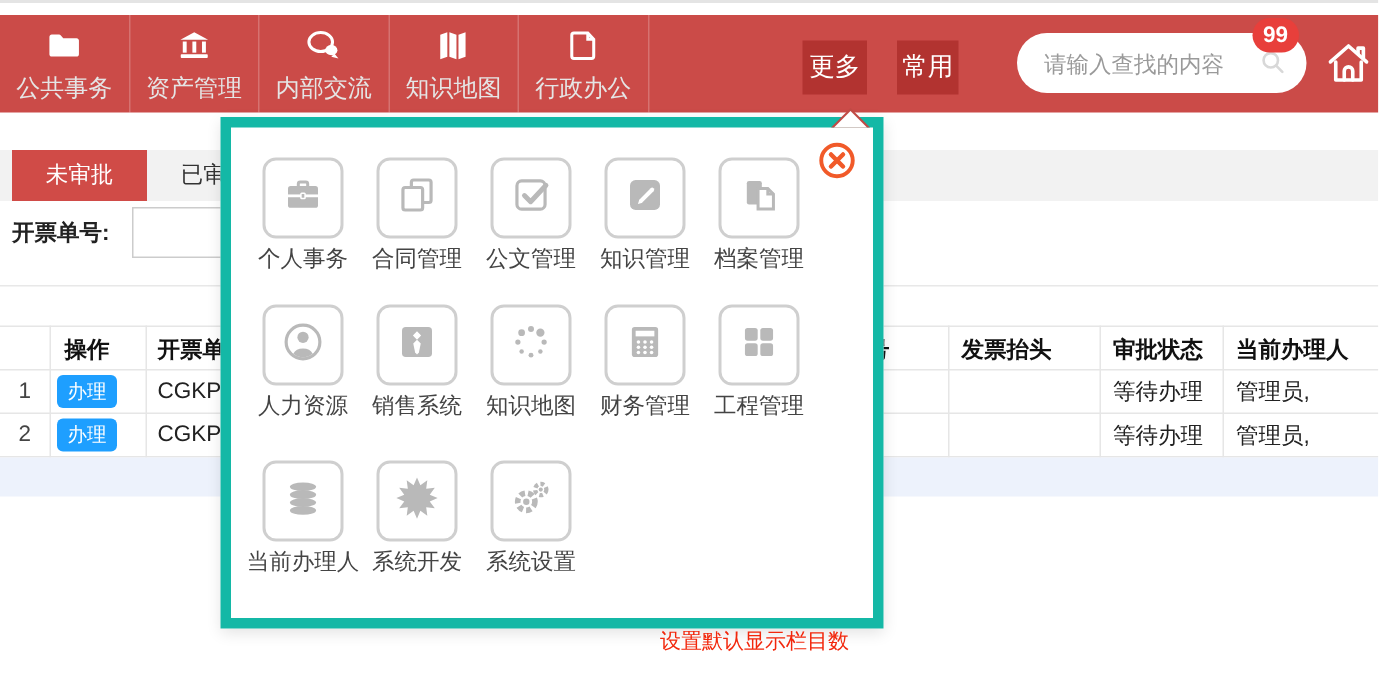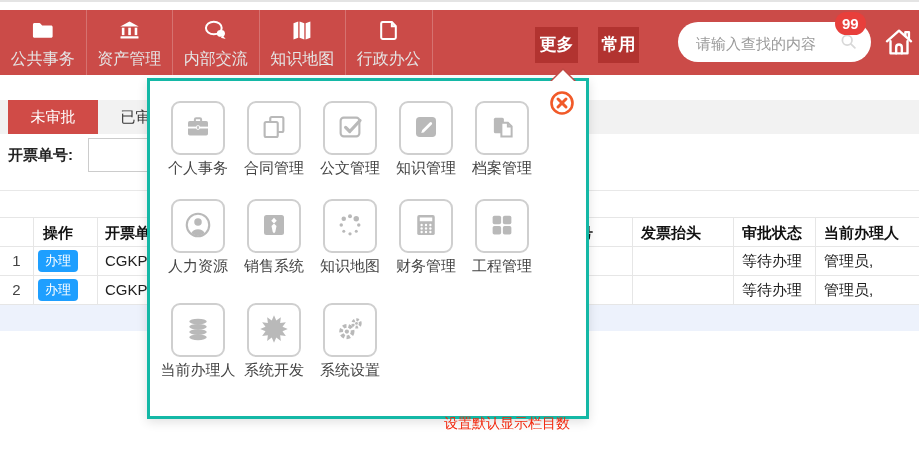--- a/index.html
+++ b/index.html
@@ -9,21 +9,21 @@
 
   
   .topstrip{left:0;top:0;width:919px;height:10px;background:#fff;border-top:2px solid #e4e4e4;box-sizing:border-box;}
 
   
   .navbar{left:0;top:10px;width:919px;height:65px;background:#cb4b48;display:flex;}
   .nav-item{width:86.5px;height:65px;box-sizing:border-box;border-right:1px solid rgba(255,255,255,0.22);
             display:flex;flex-direction:column;align-items:center;justify-content:center;cursor:pointer;}
   .nav-item .nicon{height:30px;display:flex;align-items:center;justify-content:center;}
   .nav-item .nlabel{color:#e5e5e5;font-size:16px;margin-top:3px;white-space:nowrap;}
-  .redbtn{background:#b23330;color:#fff;font-size:17px;font-weight:700;text-align:center;line-height:36px;height:36px;cursor:pointer;}
+  .redbtn{background:#b23330;color:#fff;font-size:17px;font-weight:400;text-align:center;line-height:36px;height:36px;cursor:pointer;}
   .more-btn{left:535px;top:27px;width:43px;}
   .fav-btn{left:598px;top:27px;width:41px;}
   .search-pill{left:678px;top:22px;width:193px;height:40px;background:#fff;border-radius:20px;}
   .search-input{position:absolute;left:16px;top:0;width:130px;height:40px;border:none;outline:none;background:transparent;
                 font-size:15px;color:#333;font-family:inherit;}
   .search-input::placeholder{color:#9a9a9a;}
   .search-mag{position:absolute;right:12px;top:9px;}
   .badge{left:835px;top:12px;height:23px;min-width:14px;padding:0 7px;border-radius:12px;background:#e83f3b;color:#fff;
          font-size:15px;font-weight:bold;line-height:23px;text-align:center;}
   .home{left:882px;top:25px;width:34px;height:34px;cursor:pointer;}
@@ -43,21 +43,21 @@
   .vline{width:1px;background:#e6e6e6;top:217px;height:88px;}
 
   .th{top:224px;font-weight:bold;color:#111;white-space:nowrap;text-align:center;}
   .td{white-space:nowrap;color:#222;}
   .rownum{width:33px;text-align:center;color:#444;}
   .action-btn{width:40px;height:22px;background:#1e9fff;border-radius:4px;color:#fff;font-size:13px;line-height:22px;
               text-align:center;cursor:pointer;}
   .hl-row{left:0;top:305px;width:919px;height:26px;background:#edf2fc;}
 
   
-  .popup{left:147px;top:78px;width:442px;height:341px;background:#fff;border:3px solid #14b8a6;box-sizing:border-box;
+  .popup{left:147px;top:78px;width:442px;height:341px;background:#fff;border:7px solid #14b8a6;box-sizing:border-box;
          z-index:20;box-shadow:0 3px 10px rgba(0,0,0,0.12);}
   .arrow-outer{position:absolute;left:400px;top:-13px;width:0;height:0;
                border-left:13px solid transparent;border-right:13px solid transparent;border-bottom:13px solid #c04a45;}
   .arrow-inner{position:absolute;left:402px;top:-11px;width:0;height:0;
                border-left:11px solid transparent;border-right:11px solid transparent;border-bottom:11px solid #fff;}
   .close-btn{position:absolute;top:8px;right:10px;width:28px;height:28px;cursor:pointer;}
   .tile{position:absolute;width:54px;height:54px;border:2px solid #cfcfcf;border-radius:9px;box-sizing:border-box;
         display:flex;align-items:center;justify-content:center;cursor:pointer;background:#fff;}
   .tile-label{position:absolute;width:76px;text-align:center;color:#444;font-size:15px;white-space:nowrap;cursor:pointer;}
   .popup-link{position:absolute;right:16px;top:334px;color:#f2270c;font-size:14px;cursor:pointer;}

